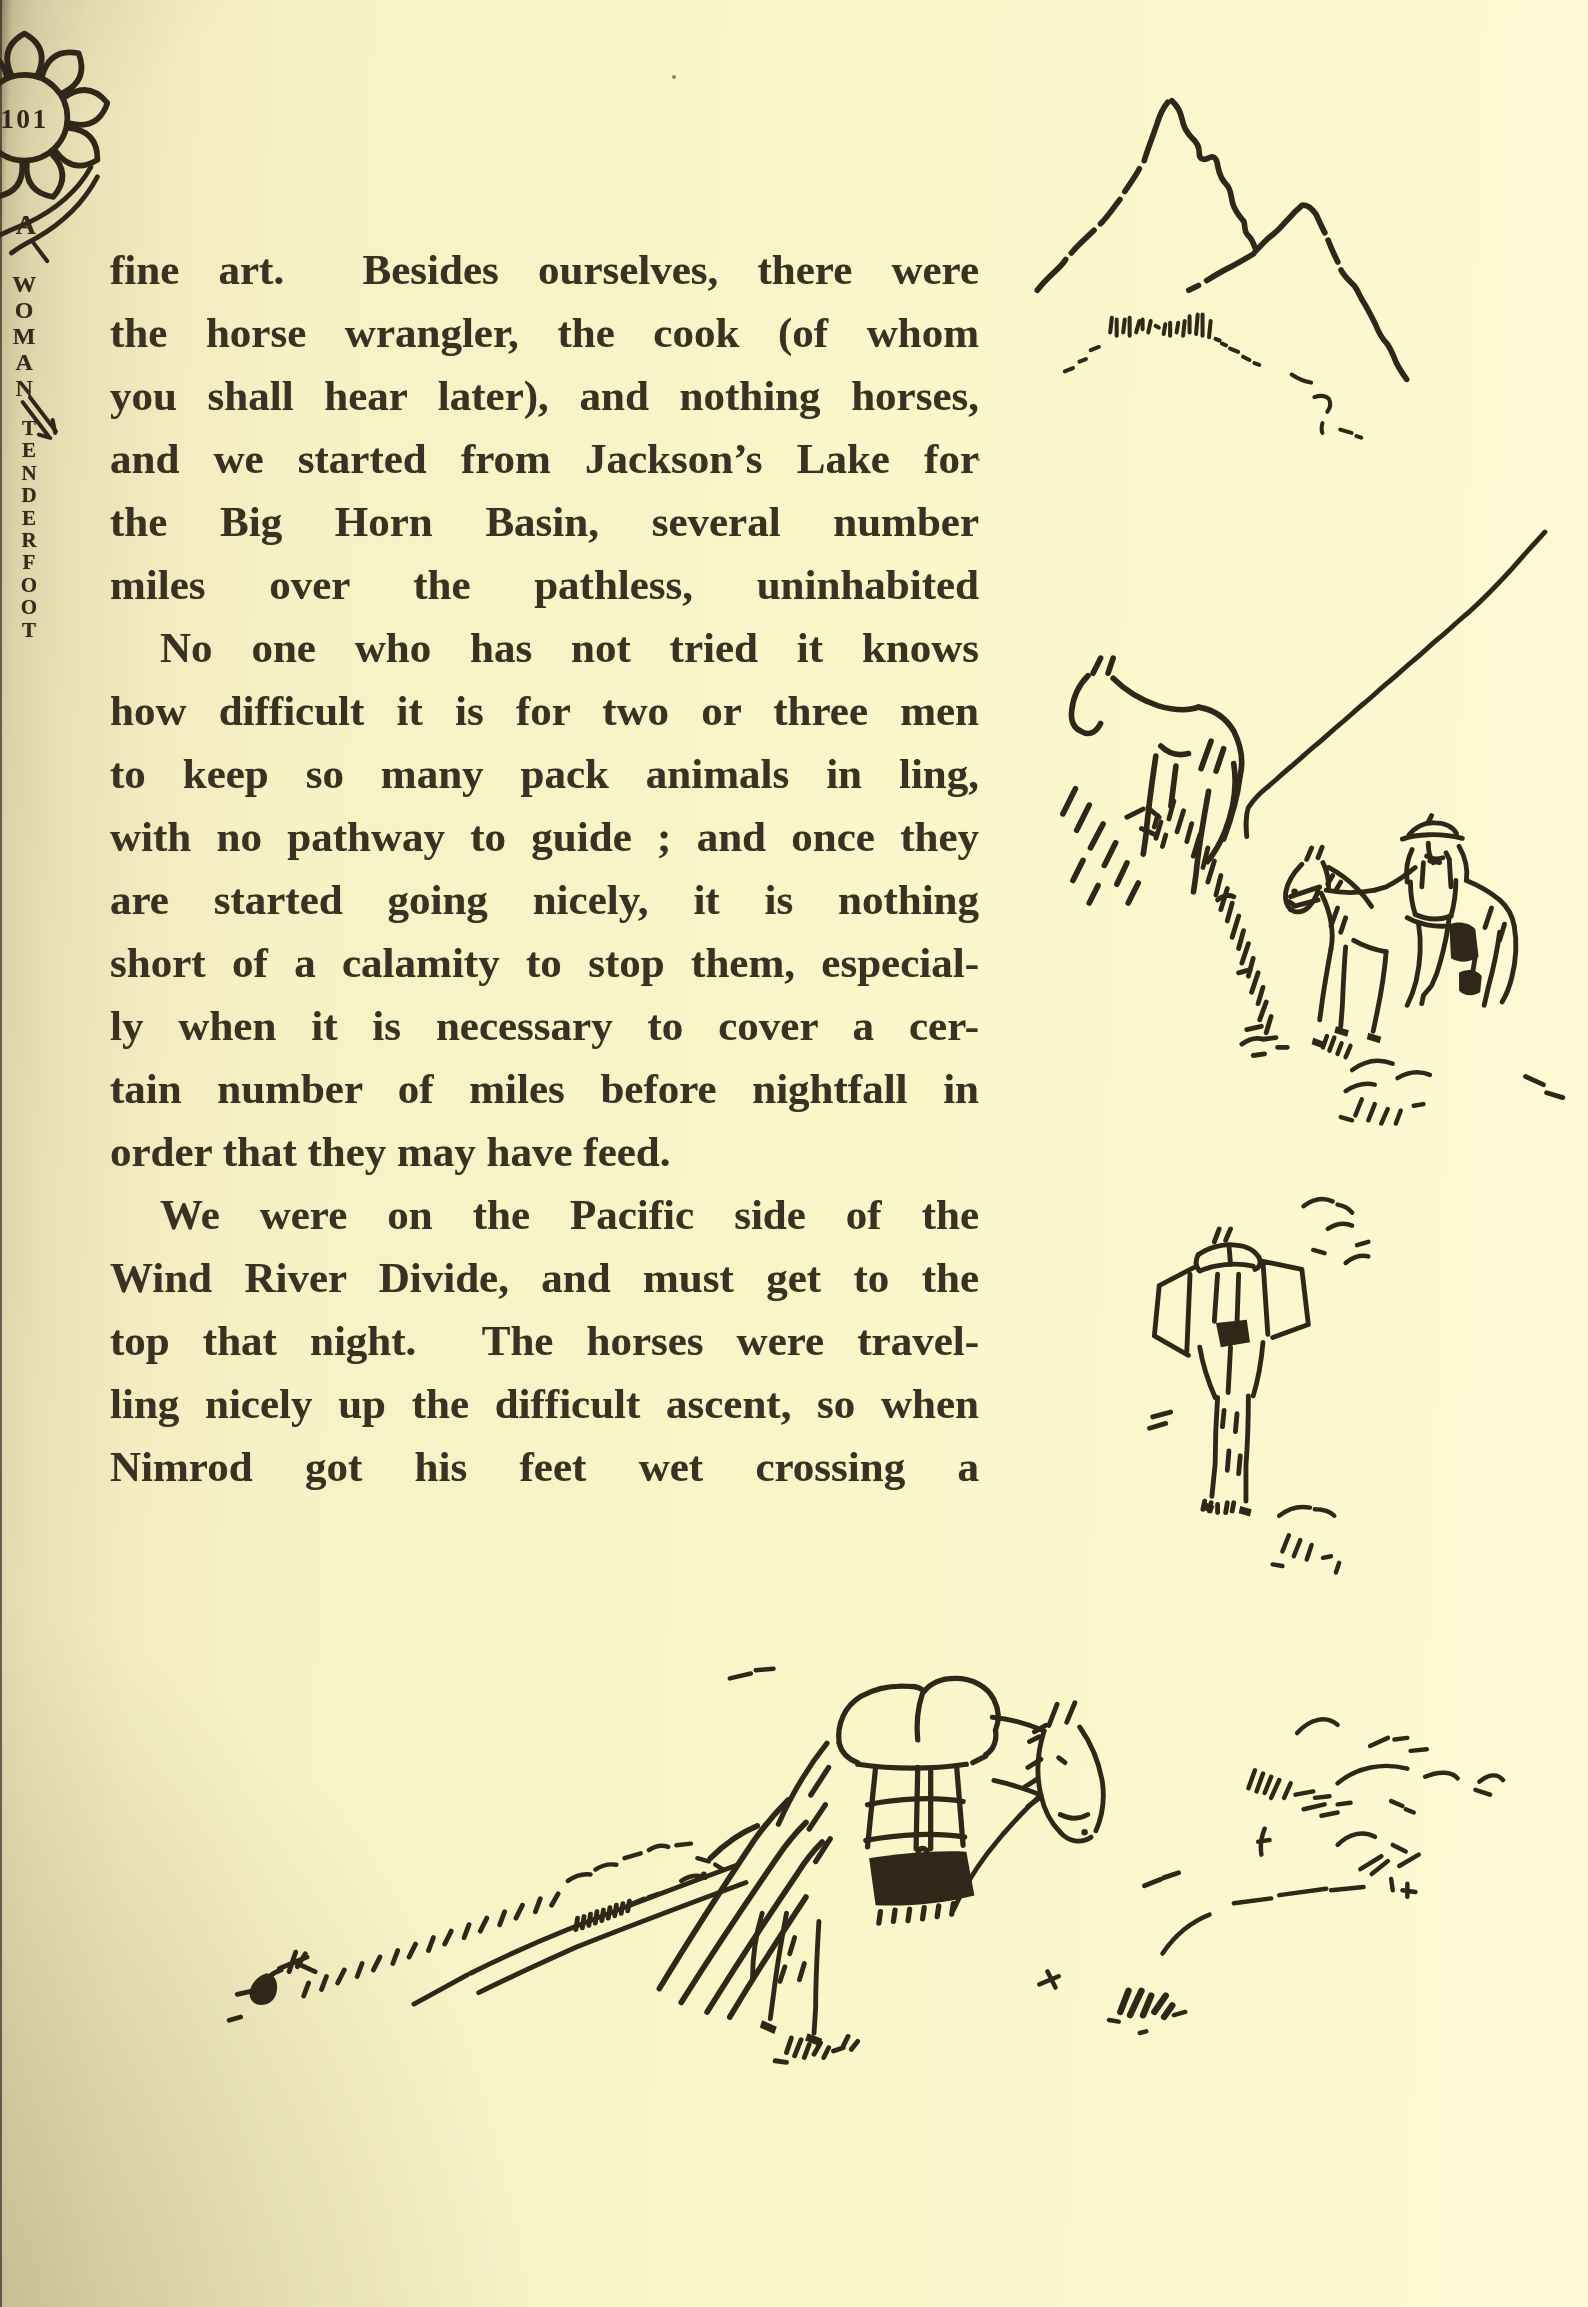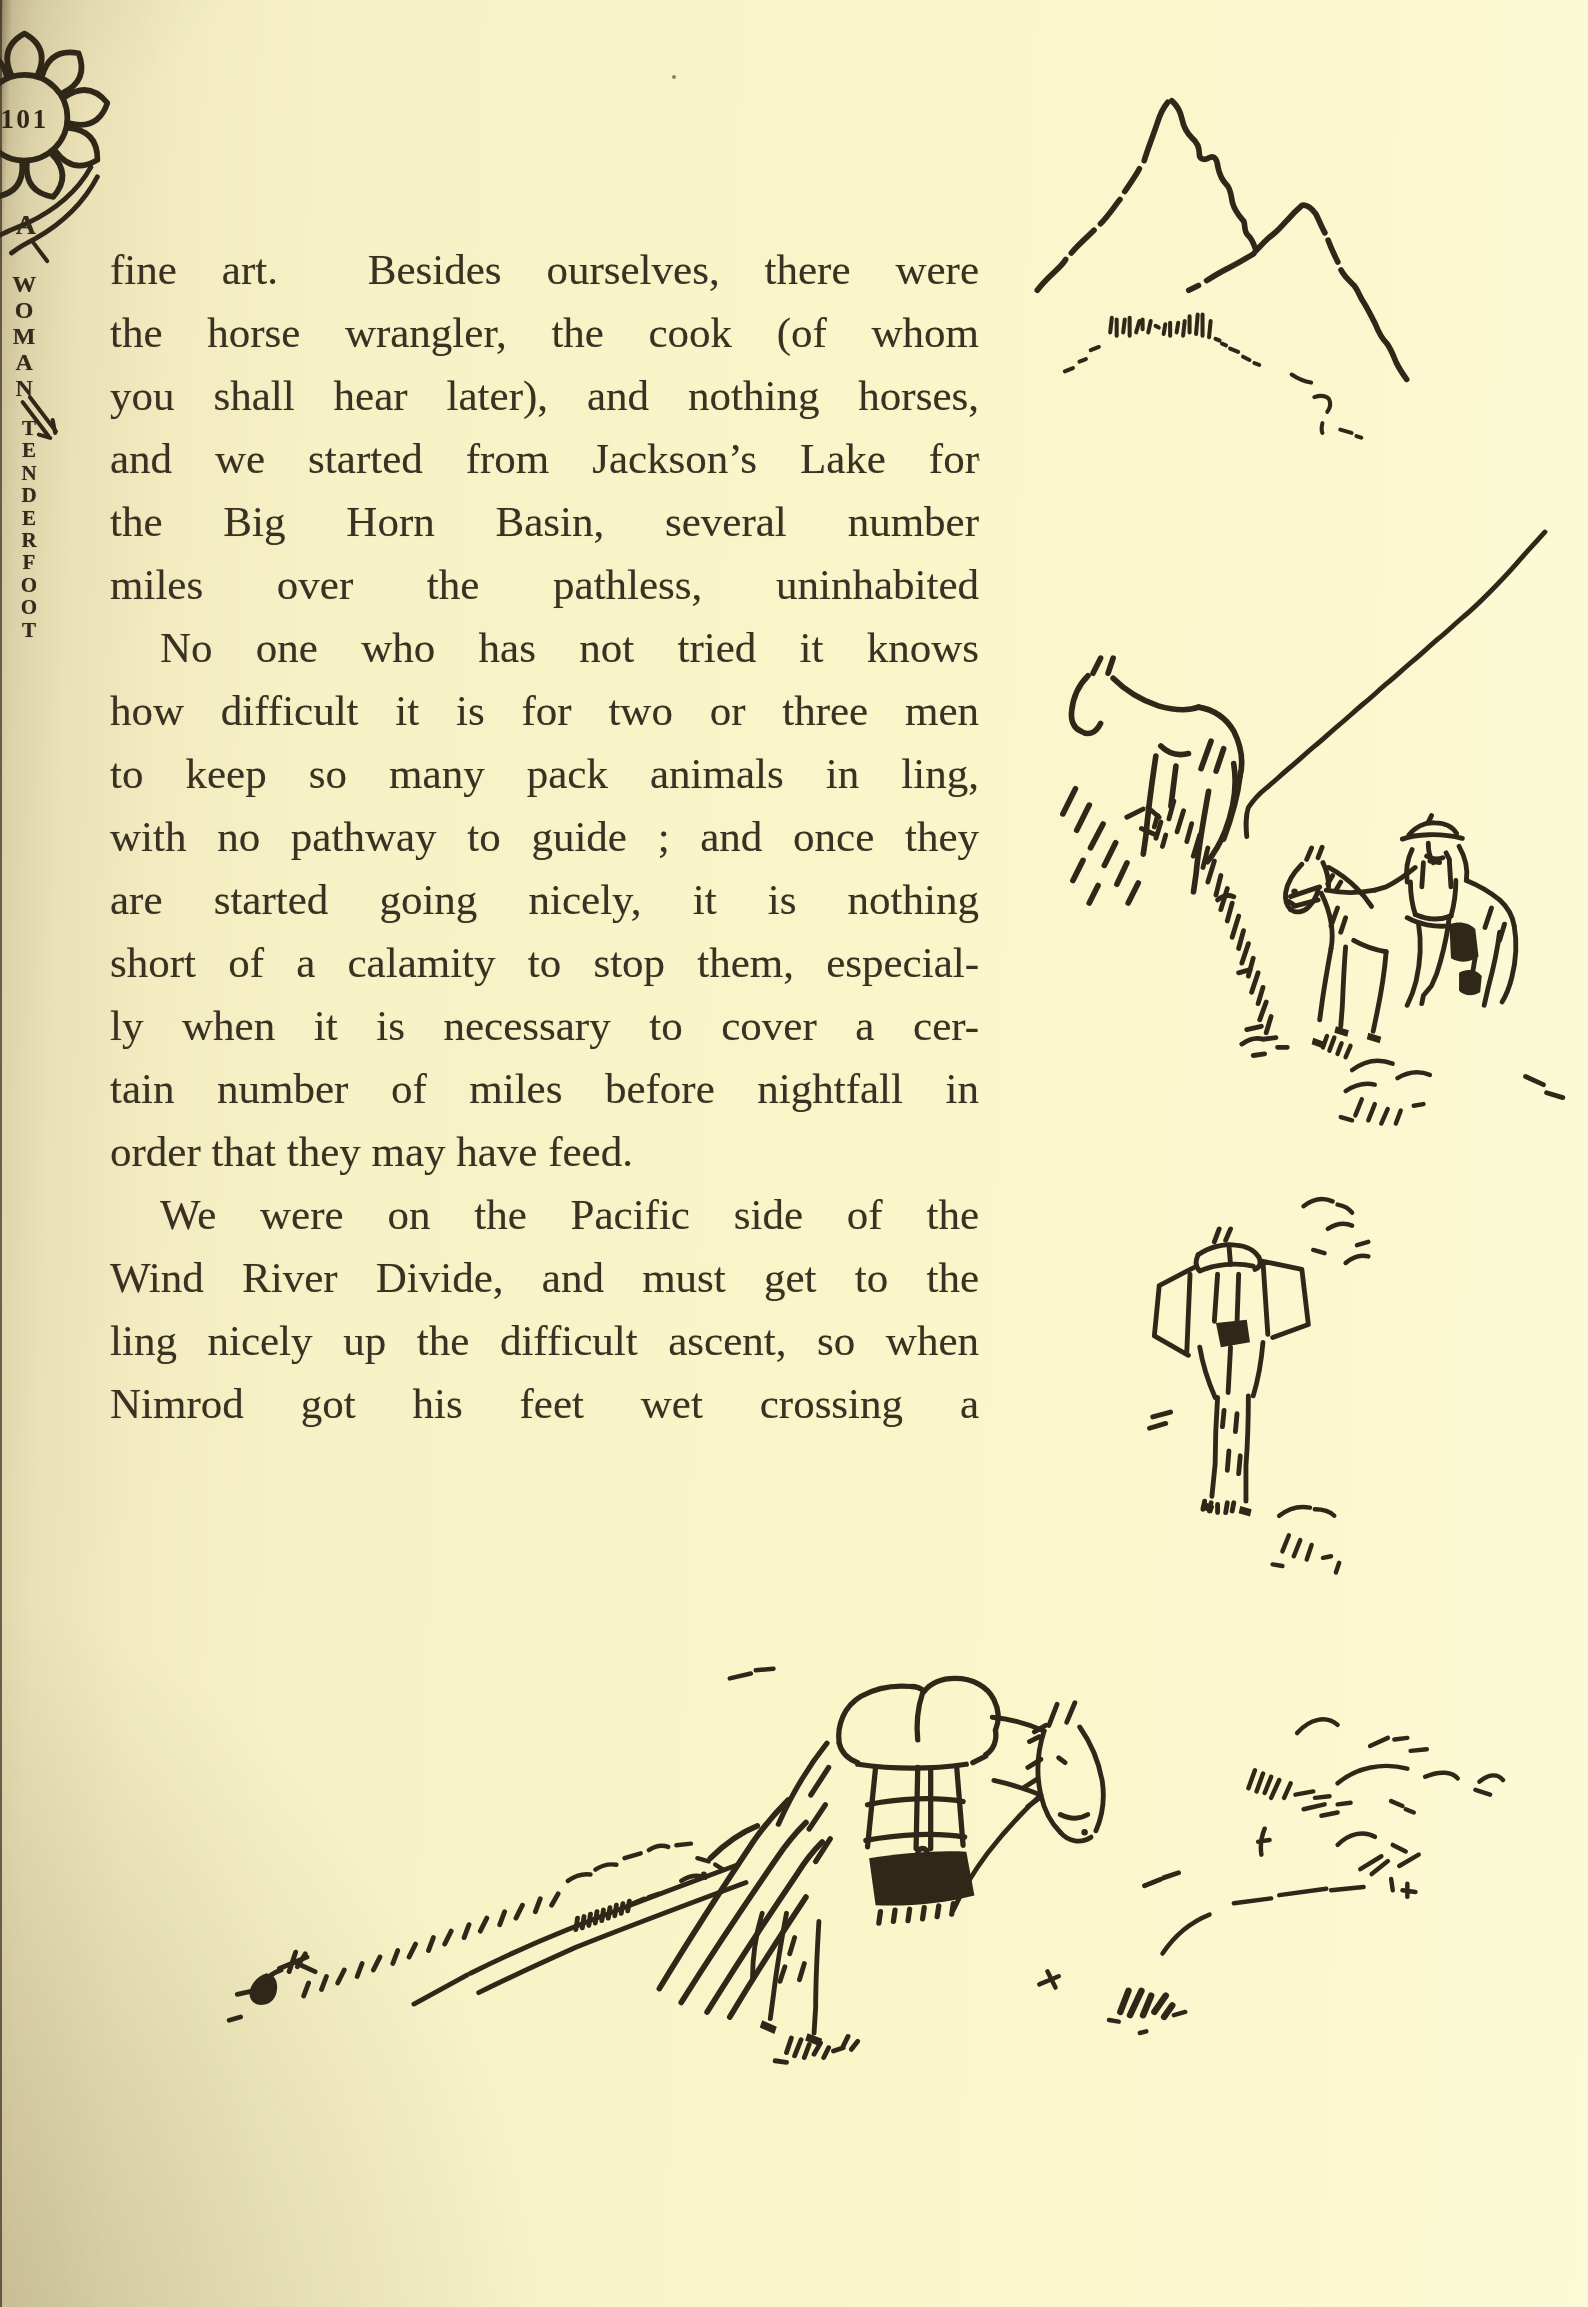--- a/index.html
+++ b/index.html
@@ -15,21 +15,21 @@
   svg{position:absolute;overflow:visible;}
   .sk{stroke:#2f2819;fill:none;stroke-linecap:round;stroke-linejoin:round;}
   .ink{fill:#2f2819;stroke:none;}
 
   
   .textblock{
     position:absolute;left:110px;top:238px;width:869px;
     font-size:43px;line-height:63px;color:#3a3122;
     text-shadow:0 0 0.8px rgba(58,49,34,.35);
   }
-  .textblock p{margin:0;padding:0;}
+  .textblock p{margin:0;padding:0;font-weight:bold;}
   .line{text-align:justify;text-align-last:justify;text-justify:inter-word;white-space:normal;}
   .line.end{text-align-last:left;}
   .line.indent{text-indent:50px;}
 
   
   .lettercol{position:absolute;color:#342b1b;font-weight:700;text-align:center;
     text-shadow:0 0 0.8px rgba(52,43,27,.5);}
   .lettercol span{display:block;}
   .col-a{left:4.9px;top:209px;width:42px;font-size:28px;line-height:32px;}
   .col-woman{left:3.2px;top:271px;width:42px;font-size:24px;line-height:26px;}
@@ -107,20 +107,21 @@
     <p class="line">how difficult it is for two or three men</p>
     <p class="line">to keep so many pack animals in ling,</p>
     <p class="line">with no pathway to guide ; and once they</p>
     <p class="line">are started going nicely, it is nothing</p>
     <p class="line">short of a calamity to stop them, especial-</p>
     <p class="line">ly when it is necessary to cover a cer-</p>
     <p class="line">tain number of miles before nightfall in</p>
     <p class="line end">order that they may have feed.</p>
     <p class="line indent">We were on the Pacific side of the</p>
     <p class="line">Wind River Divide, and must get to the</p>
+    <p class="line">top that night.&nbsp; The horses were travel-</p>
     <p class="line">ling nicely up the difficult ascent, so when</p>
     <p class="line">Nimrod got his feet wet crossing a</p>
   </section>
 
 <div class="speck" style="left:672px;top:75px;width:4px;height:4px;"></div>
 <div class="speck" style="left:977px;top:458px;width:3.2px;height:3.2px;"></div>
 
 <svg style="left:1013px;top:65px;" width="567" height="470" viewBox="0 0 700 580">
   <g class="sk" stroke-width="7">
     <path d="M30,278 C45,258 58,252 65,240 M72,232 C82,220 92,212 100,204 M108,196 C118,186 124,176 132,166 M138,156 C146,144 152,136 156,128 M162,118 C166,104 172,90 178,72 C181,62 186,52 191,46"></path>

